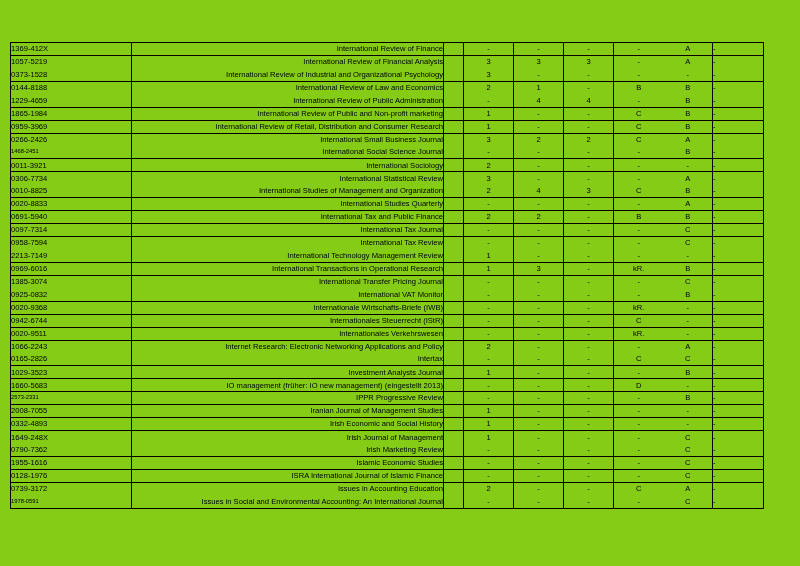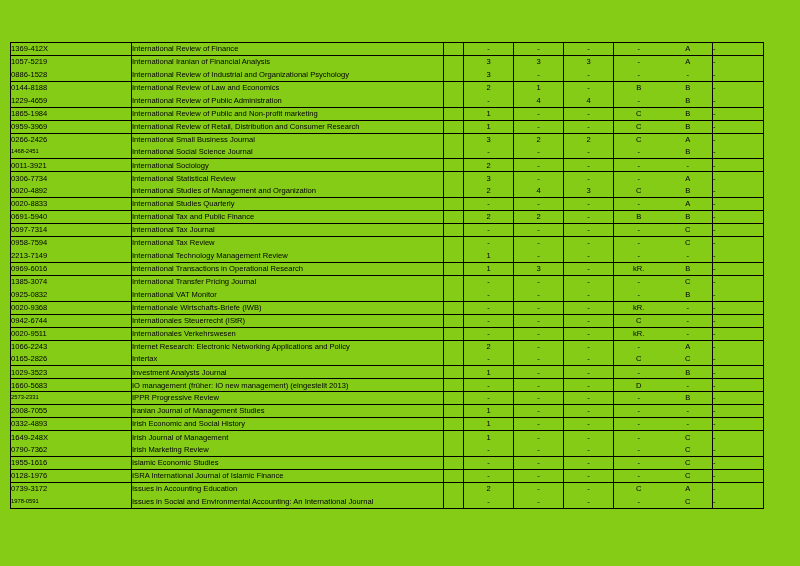--- a/index.html
+++ b/index.html
@@ -20,21 +20,21 @@
   table.journal-table td {
     padding:0; margin:0;
     font-size:7.6px; line-height:1; color:#000;
     vertical-align:middle;
     white-space:nowrap; overflow:hidden;
   }
   tr.group-end td { border-bottom:1px solid #000; }
 
   td.c-issn { border-right:1px solid #000; padding-left:8px; text-align:left; }
   td.c-issn.small { font-size:5.8px; }
-  td.c-name { border-right:1px solid #000; padding-left:6px; text-align:left; }
+  td.c-name { border-right:1px solid #000; padding-left:6px; text-align:right; }
   td.c-gap  { border-right:1px solid #000; }
   td.c-v1, td.c-v2, td.c-v3 { border-right:1px solid #000; text-align:center; }
   td.c-v4 { text-align:center; }                      
   td.c-v5 { border-right:1px solid #000; text-align:center; }
   td.c-v6 { text-align:left; padding-left:3px; }
 </style>
 </head>
 <body>
 
 <div class="page">
@@ -57,31 +57,31 @@
           <td class="c-gap"></td>
           <td class="c-v1">-</td>
           <td class="c-v2">-</td>
           <td class="c-v3">-</td>
           <td class="c-v4">-</td>
           <td class="c-v5">A</td>
           <td class="c-v6">-</td>
         </tr>
         <tr>
           <td class="c-issn">1057-5219</td>
-          <td class="c-name">International Iranian of Financial Analysis</td>
+          <td class="c-name">International Review of Financial Analysis</td>
           <td class="c-gap"></td>
           <td class="c-v1">3</td>
           <td class="c-v2">3</td>
           <td class="c-v3">3</td>
           <td class="c-v4">-</td>
           <td class="c-v5">A</td>
           <td class="c-v6">-</td>
         </tr>
         <tr class="group-end">
-          <td class="c-issn">0886-1528</td>
+          <td class="c-issn">0373-1528</td>
           <td class="c-name">International Review of Industrial and Organizational Psychology</td>
           <td class="c-gap"></td>
           <td class="c-v1">3</td>
           <td class="c-v2">-</td>
           <td class="c-v3">-</td>
           <td class="c-v4">-</td>
           <td class="c-v5">-</td>
           <td class="c-v6">-</td>
         </tr>
         <tr>
@@ -166,21 +166,21 @@
           <td class="c-name">International Statistical Review</td>
           <td class="c-gap"></td>
           <td class="c-v1">3</td>
           <td class="c-v2">-</td>
           <td class="c-v3">-</td>
           <td class="c-v4">-</td>
           <td class="c-v5">A</td>
           <td class="c-v6">-</td>
         </tr>
         <tr class="group-end">
-          <td class="c-issn">0020-4892</td>
+          <td class="c-issn">0010-8825</td>
           <td class="c-name">International Studies of Management and Organization</td>
           <td class="c-gap"></td>
           <td class="c-v1">2</td>
           <td class="c-v2">4</td>
           <td class="c-v3">3</td>
           <td class="c-v4">C</td>
           <td class="c-v5">B</td>
           <td class="c-v6">-</td>
         </tr>
         <tr class="group-end">

